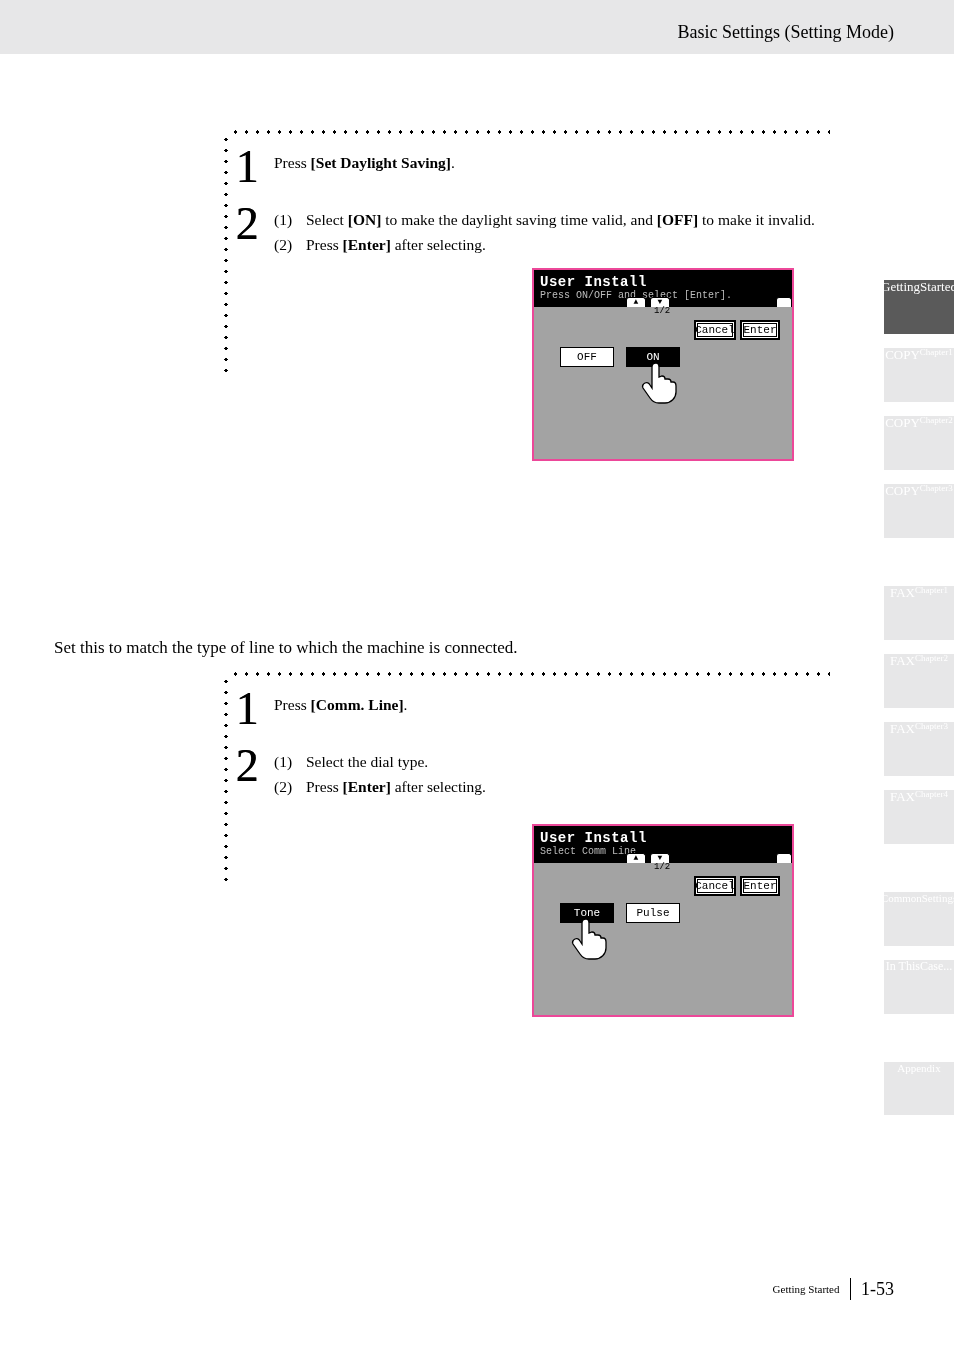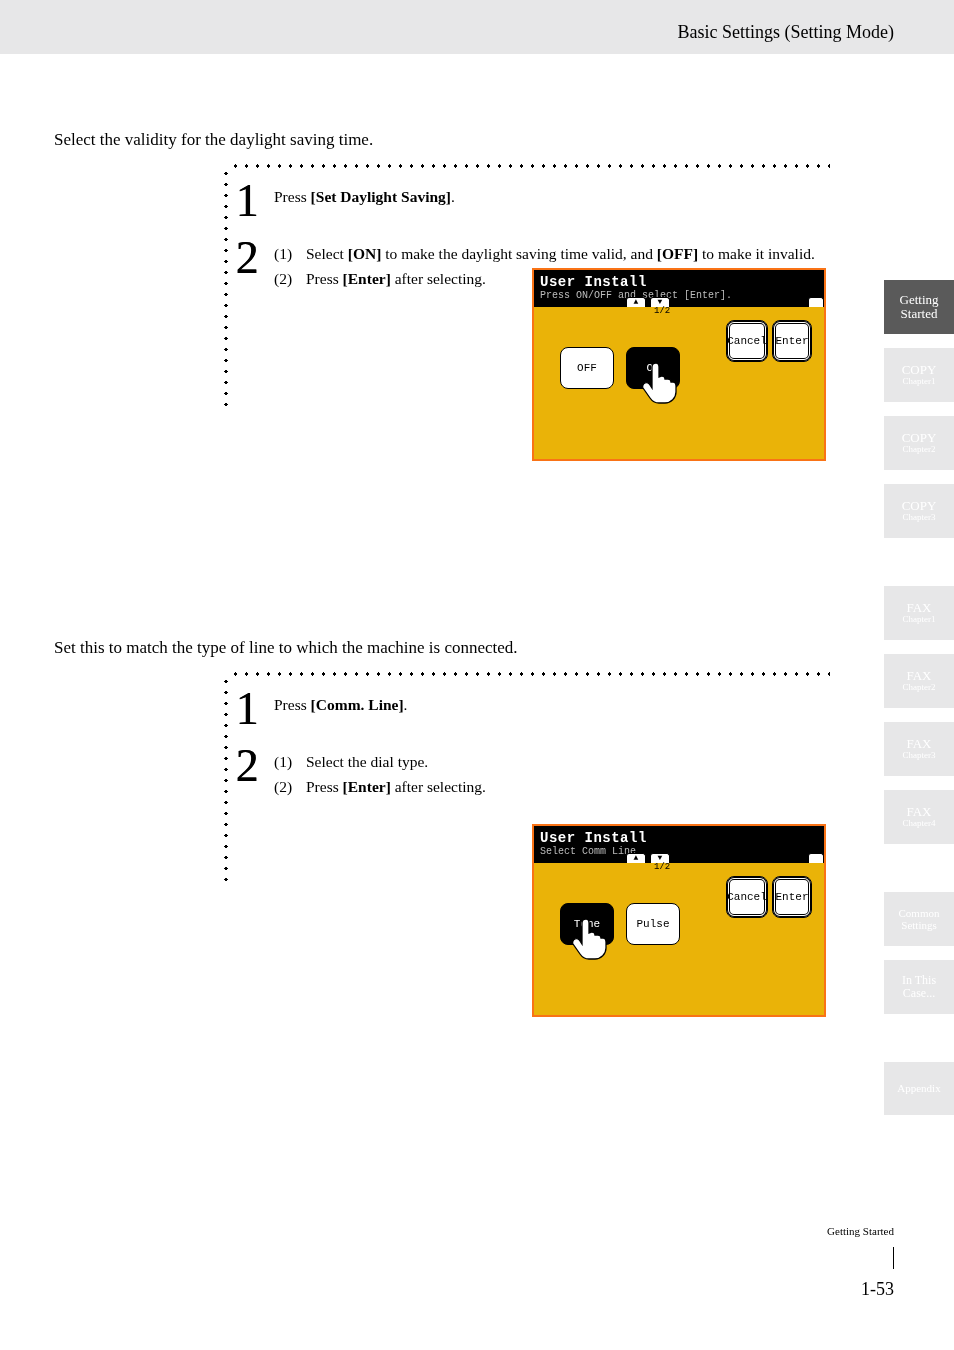--- a/index.html
+++ b/index.html
@@ -47,81 +47,80 @@
   }
   .step-body { flex: 1; font-family: 'Century Schoolbook', Georgia, serif; font-size: 15.5px; line-height: 1.45; padding-top: 6px; }
   .step-body b { font-weight: bold; }
 
   .sub { display: flex; gap: 4px; margin-bottom: 2px; }
   .sub .num { min-width: 28px; }
   .sub .txt { text-align: justify; }
 
   
   .screenshot {
-    position: absolute; width: 294px;
-    border: 2px solid #f97316; background: #eab308;
+    position: absolute; width: 262px;
+    border: 2px solid #ec4899; background: #a3a3a3;
     font-family: 'Courier New', monospace; font-size: 11px;
   }
   .scr-head { background: #000; color: #fff; padding: 4px 6px 6px 6px; }
   .scr-head .title { font-size: 14px; font-weight: bold; letter-spacing: 0.5px; }
   .scr-body { position: relative; height: 152px; }
   .scr-frame {
     position: absolute; left: 4px; right: 4px; top: 10px;
     border: 1px solid #000;
     border-top-left-radius: 4px; border-top-right-radius: 4px;
     height: 122px;
   }
   .scr-frame .frame-label { position: absolute; top: 3px; left: 6px; font-size: 11px; }
   .scr-tabs { position: absolute; top: -10px; left: 92px; display: flex; gap: 4px; }
   .scr-tab { width: 20px; height: 10px; border: 1px solid #000; border-bottom: none; border-radius: 3px 3px 0 0; background: #fff; font-size: 8px; text-align: center; line-height: 8px; }
   .scr-scroll-top { position: absolute; top: -10px; right: 0; width: 16px; height: 10px; border: 1px solid #000; border-bottom: none; border-radius: 3px 3px 0 0; background: #fff; }
 
   .btn {
     position: absolute; border: 1px solid #000; background: #fff;
-    text-align: center; font-size: 11px; padding: 14px 0;
-    border-radius: 8px; min-width: 48px;
+    text-align: center; font-size: 11px; padding: 3px 0;
+    border-radius: 0; min-width: 48px;
   }
   .btn.double { box-shadow: 0 0 0 1px #000 inset, 0 0 0 2px #fff inset, 0 0 0 3px #000 inset; }
   .btn.dark { background: #000; color: #fff; }
 
   .hand {
     position: absolute; width: 40px; height: 44px;
   }
   .hand svg { width: 100%; height: 100%; }
 
   
   .side-tabs { position: absolute; right: 0; top: 280px; width: 70px; }
   .tab {
     width: 70px; height: 54px; background: #e7e7e8; color: #fff;
     font-family: 'Century Schoolbook', Georgia, serif; font-size: 14px;
-    text-align: center; display: flex; flex-direction: column; justify-content: center;
+    text-align: center; display: flex; flex-direction: row; justify-content: center;
     margin-bottom: 14px;
   }
   .tab.active { background: #5a5a5a; color: #fff; }
   .tab .t1 { font-size: 13px; line-height: 1.1; }
   .tab .t2 { font-size: 9px; line-height: 1.1; }
   .tab-spacer { height: 34px; }
 
   
-  .footer { position: absolute; bottom: 50px; right: 60px; font-family: 'Century Schoolbook', Georgia, serif; display: flex; align-items: flex-end; gap: 10px; flex-direction: column; }
+  .footer { position: absolute; bottom: 50px; right: 60px; font-family: 'Century Schoolbook', Georgia, serif; display: flex; align-items: center; gap: 10px; }
   .footer .lbl { font-size: 11px; }
   .footer .divider { width: 1.5px; height: 22px; background: #000; }
   .footer .pg { font-size: 18px; }
 </style>
 </head>
 <body>
 
 <div class="page">
 
   <div class="top-band">
     <div class="section-name">Basic Settings (Setting Mode)</div>
   </div>
 
   <div class="content">
-    <div class="intro">Select the validity for the daylight saving time.</div>
 
     <div class="steps-block">
       <div class="sep-dots"></div>
       <div class="vdots"></div>
 
       <div class="step">
         <div class="stepnum">1</div>
         <div class="step-body">
           <span>Press </span><b>[Set Daylight Saving]</b><span>.</span>
         </div>

